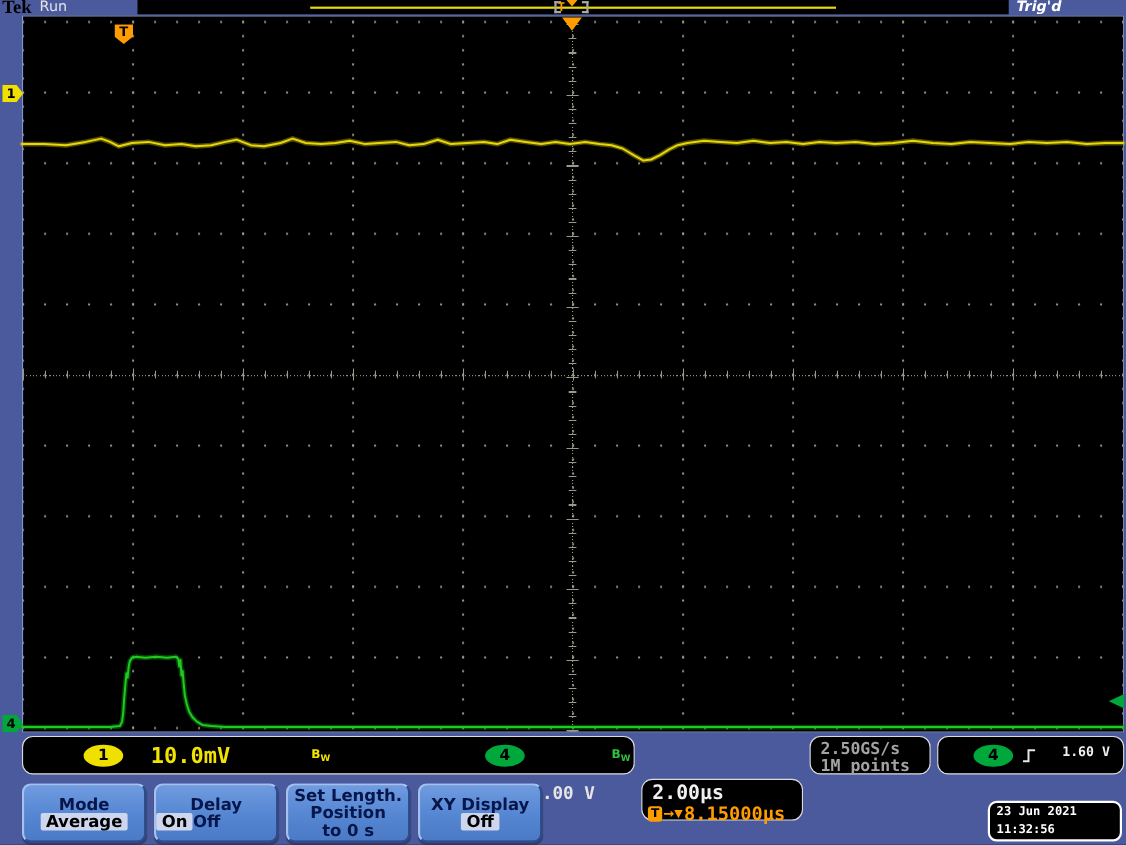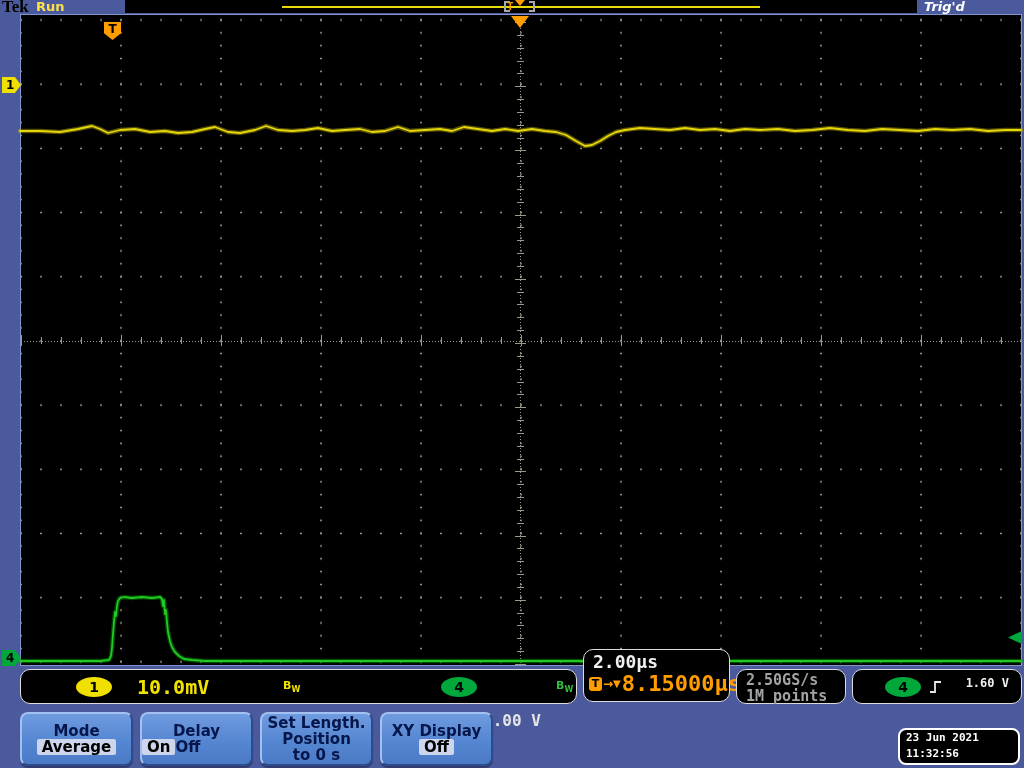--- a/index.html
+++ b/index.html
@@ -4,21 +4,21 @@
 <style>
   * { margin:0; padding:0; box-sizing:border-box; }
   html,body { width:1024px; height:768px; }
   body {
     position:relative; width:1024px; height:768px; overflow:hidden;
     background:#4a5a9c; font-family:"DejaVu Sans", sans-serif;
   }
   
   .brand { position:absolute; left:2px; top:-3px; color:#000;
     font-family:"Liberation Serif", serif; font-weight:bold; font-size:17px; }
-  .run-status { position:absolute; left:36px; top:-1px; color:#fde047; font-size:13px; font-weight:bold; }
+  .run-status { position:absolute; left:36px; top:-1px; color:#e5e5e5; font-size:13px; font-weight:normal; }
   .trigd { position:absolute; left:924px; top:-1px; color:#fff; font-size:13px; font-weight:bold;font-style:italic; }
   .record-bar { position:absolute; left:125px; top:0; width:792px; height:13px; background:#000; }
   .record-line { position:absolute; left:157px; top:6px; width:478px; height:2px; background:#e8d909; }
   .bracket { position:absolute; top:1px; width:6px; height:11px; border:2px solid #a8a8a8; }
   .bracket-left  { left:379px; border-right:none; }
   .bracket-right { left:404px; border-left:none; }
   .record-trig-t { position:absolute; left:382px; top:0px; color:#ff9d00; font-size:11px; font-weight:bold;
     font-family:"DejaVu Sans Mono", monospace; }
   .record-triangle { position:absolute; left:390px; top:0px; width:0; height:0;
     border-left:5px solid transparent; border-right:5px solid transparent; border-top:6px solid #ff9d00; }
@@ -52,21 +52,21 @@
   .trig-shield { position:absolute; left:104px; top:22px; width:17px; height:18px; background:#ff9d00;
     clip-path:polygon(0 0, 100% 0, 100% 62%, 50% 100%, 0 62%);
     color:#000; font-size:12px; font-weight:bold; text-align:center; line-height:14px; z-index:4; }
   .top-triangle { position:absolute; left:511px; top:16px; width:0; height:0; z-index:4;
     border-left:9px solid transparent; border-right:9px solid transparent; border-top:12px solid #ff9d00; }
   .trig-level-arrow { position:absolute; left:1008px; top:631px; width:14px; height:13px;
     background:#00a83c; clip-path:polygon(0 50%, 100% 0, 100% 100%); z-index:4; }
   
   .robox { position:absolute; background:#000; border:1.5px solid #dcdcdc; border-radius:10px; z-index:5; }
   .box-ch    { left:20px;  top:669px; width:557px; height:35px; }
-  .box-horiz { left:583px; top:649px; width:147px; height:53px; }
+  .box-horiz { left:583px; top:708px; width:147px; height:38px; }
   .box-acq   { left:736px; top:669px; width:110px; height:35px; padding:2px 0 0 9px; }
   .box-trig  { left:852px; top:669px; width:170px; height:35px; }
   .mono { font-family:"DejaVu Sans Mono", monospace; font-weight:bold; }
   .badge { position:absolute; width:36px; height:20px; border-radius:50%;
     color:#000; font-size:14px; font-weight:bold; text-align:center; line-height:20px; }
   .badge-y { background:#f0e000; }
   .badge-g { background:#00a83c; }
   .ch1-badge { left:55px; top:7px; }
   .ch1-scale { position:absolute; left:116px; top:5px; color:#f2e300; font-size:20px; }
   .bw { position:absolute; font-size:11px; font-weight:bold; }
@@ -74,21 +74,21 @@
   .bw-1 { left:262px; top:9px; color:#f2e300; }
   .ch4-badge { left:420px; top:7px; }
   .ch4-scale { position:absolute; left:462px; top:5px; color:#e5e5e5; font-size:16px;margin-top:36px; }
   .bw-4 { left:535px; top:9px; color:#2fbf3f; }
   .h-scale { position:absolute; left:9px; top:1px; color:#f0f0f0; font-size:18px; }
   .h-delay-row { position:absolute; left:5px; top:21px; display:flex; align-items:center; color:#ff9d00; }
   .h-trig-badge { width:13px; height:14px; background:#ff9d00; color:#000; border-radius:3px;
     font-size:11px; font-weight:bold; text-align:center; line-height:14px; }
   .h-arrow { font-size:12px; font-weight:bold; margin:0 0 0 1px; }
   .h-delay-marker { font-size:10px; margin:0 1px 0 0; }
-  .h-delay { font-size:22px; }
+  .h-delay { font-size:17px; }
   .acq-line { color:#a3a3a3; font-size:15px; line-height:16px; }
   .trig-src-badge { left:32px; top:7px; }
   .slope-icon { position:absolute; left:76px; top:8px; }
   .trig-level { position:absolute; right:12px; top:6px; color:#f0f0f0; font-size:12px; }
   
   #menu { position:absolute; left:20px; top:712px; display:flex; gap:7px; z-index:6; }
   .menu-btn { width:113px; height:54px; border-radius:8px; cursor:pointer;
     background:linear-gradient(180deg, #6f9be0 0%, #5586d2 55%, #4b7ac6 100%);
     border:2px solid; border-color:#a3c0f0 #2c4c8c #2c4c8c #a3c0f0;
     box-shadow:0 2px 1px rgba(0,0,20,.35);

